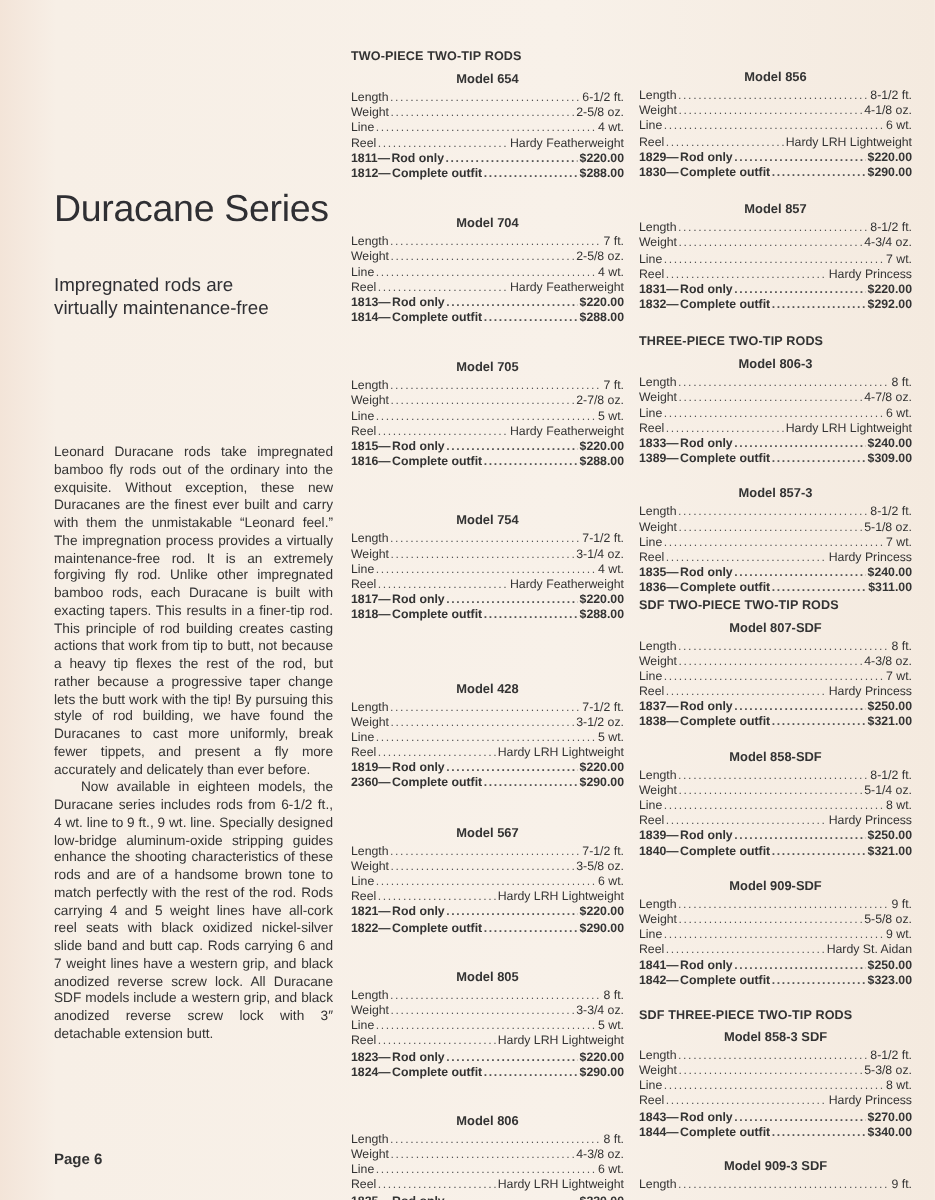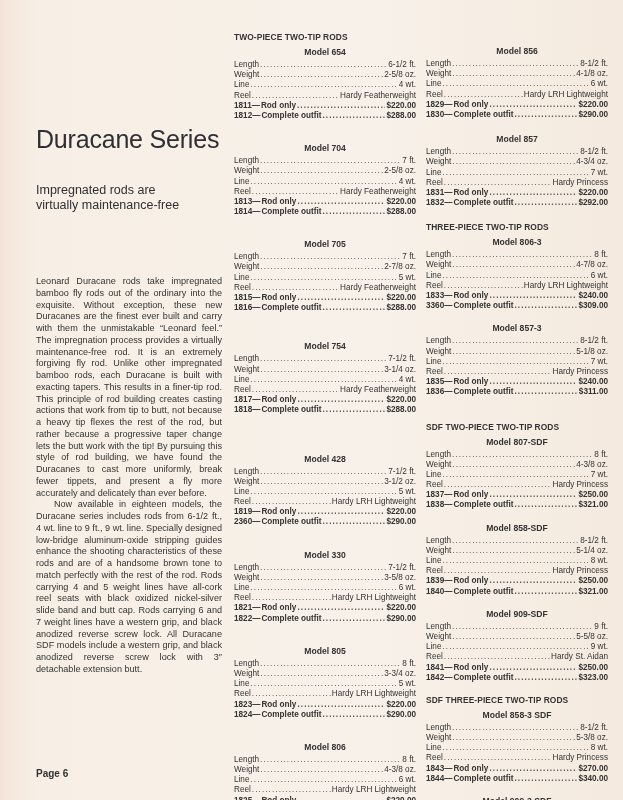--- a/index.html
+++ b/index.html
@@ -6,21 +6,21 @@
   body {
     width:623px; height:800px; overflow:hidden; position:relative;
     background:#f6ece3;
     font-family:"Liberation Sans", sans-serif;
     color:#2b2a2a;
   }
   .page { position:absolute; inset:0; background:linear-gradient(90deg,#f3e4d8 0%,#f7efe6 6%,#f8f1e9 60%,#f4eadf 100%); }
   .left { position:absolute; left:34px; top:0; width:191px; }
   .title { position:absolute; top:125px; left:2px; font-size:25px; font-weight:400; color:#2f2f33; white-space:nowrap; letter-spacing:-0.2px; }
   .subtitle { position:absolute; top:183px; left:2px; font-size:12.5px; line-height:15px; color:#2f2f33; width:150px; }
-  .body { position:absolute; top:276px; left:2px; width:186px; font-size:9.1px; line-height:11.75px; text-align:justify; color:#333; }
+  .body { position:absolute; top:296px; left:2px; width:186px; font-size:9.1px; line-height:11.75px; text-align:justify; color:#333; }
   .body p { margin:0; }
   .body p + p { text-indent:18px; }
   .page-num { position:absolute; top:768px; left:2px; font-size:10px; font-weight:700; color:#333; }
 
   .col { position:absolute; width:182px; font-size:8.2px; color:#333; }
   .col.c1 { left:234px; top:32px; }
   .col.c2 { left:426px; top:32px; }
   .sect { font-weight:700; font-size:8.4px; letter-spacing:0.1px; margin:0 0 5px 0; white-space:nowrap; }
   .model { margin-bottom:19px; }
   .mtitle { text-align:center; font-weight:700; font-size:8.6px; margin-bottom:3px; }
@@ -216,21 +216,21 @@
           <span class="v">$220.00</span>
         </div>
         <div class="row b">
           <span class="k">2360—</span>
           <span class="k" style="margin-left: 1px;">Complete outfit</span>
           <span class="d"></span>
           <span class="v">$290.00</span>
         </div>
       </div>
       <div class="model" style="margin-bottom:22px">
-        <div class="mtitle">Model 330</div>
+        <div class="mtitle">Model 567</div>
         <div class="row">
           <span class="k">Length</span>
           <span class="d"></span>
           <span class="v">7-1/2 ft.</span>
         </div>
         <div class="row">
           <span class="k">Weight</span>
           <span class="d"></span>
           <span class="v">3-5/8 oz.</span>
         </div>
@@ -424,27 +424,27 @@
           <span class="d"></span>
           <span class="v">Hardy LRH Lightweight</span>
         </div>
         <div class="row b">
           <span class="k">1833—</span>
           <span class="k" style="margin-left: 1px;">Rod only</span>
           <span class="d"></span>
           <span class="v">$240.00</span>
         </div>
         <div class="row b">
-          <span class="k">3360—</span>
+          <span class="k">1389—</span>
           <span class="k" style="margin-left: 1px;">Complete outfit</span>
           <span class="d"></span>
           <span class="v">$309.00</span>
         </div>
       </div>
-      <div class="model" style="margin-bottom:24px">
+      <div class="model" style="margin-bottom:0">
         <div class="mtitle">Model 857-3</div>
         <div class="row">
           <span class="k">Length</span>
           <span class="d"></span>
           <span class="v">8-1/2 ft.</span>
         </div>
         <div class="row">
           <span class="k">Weight</span>
           <span class="d"></span>
           <span class="v">5-1/8 oz.</span>

